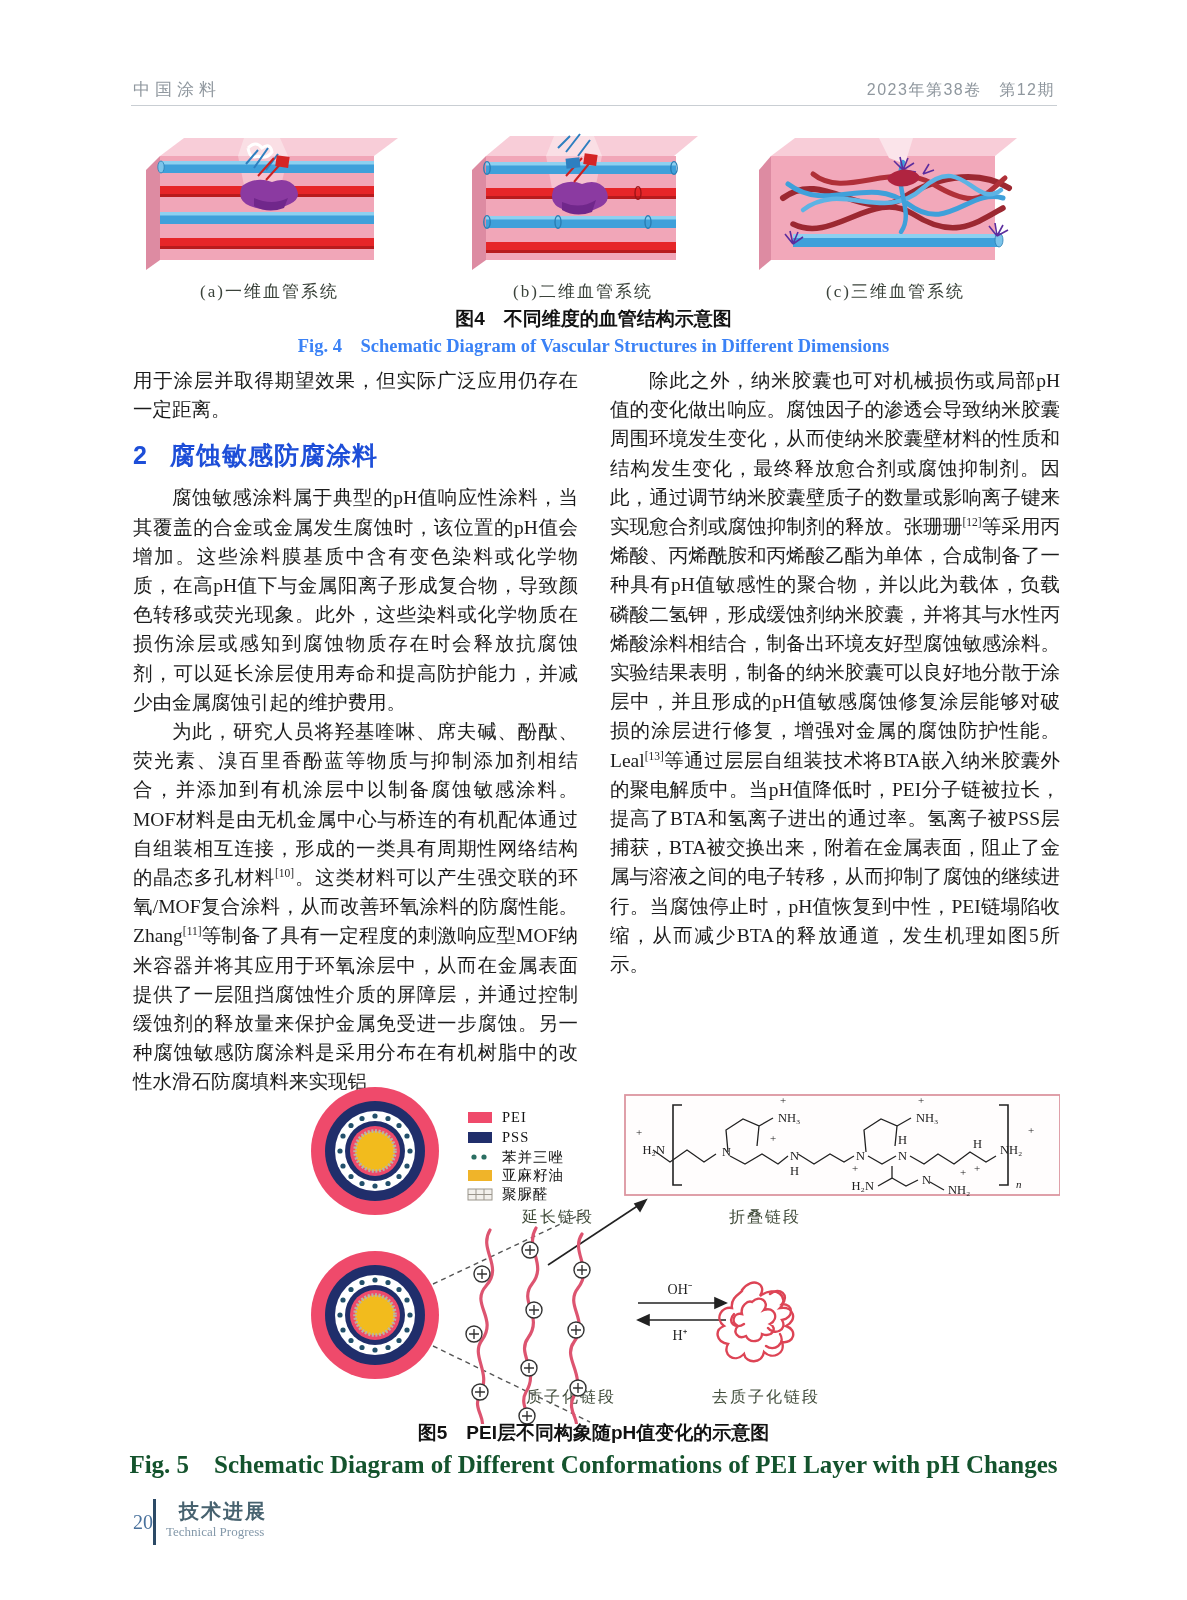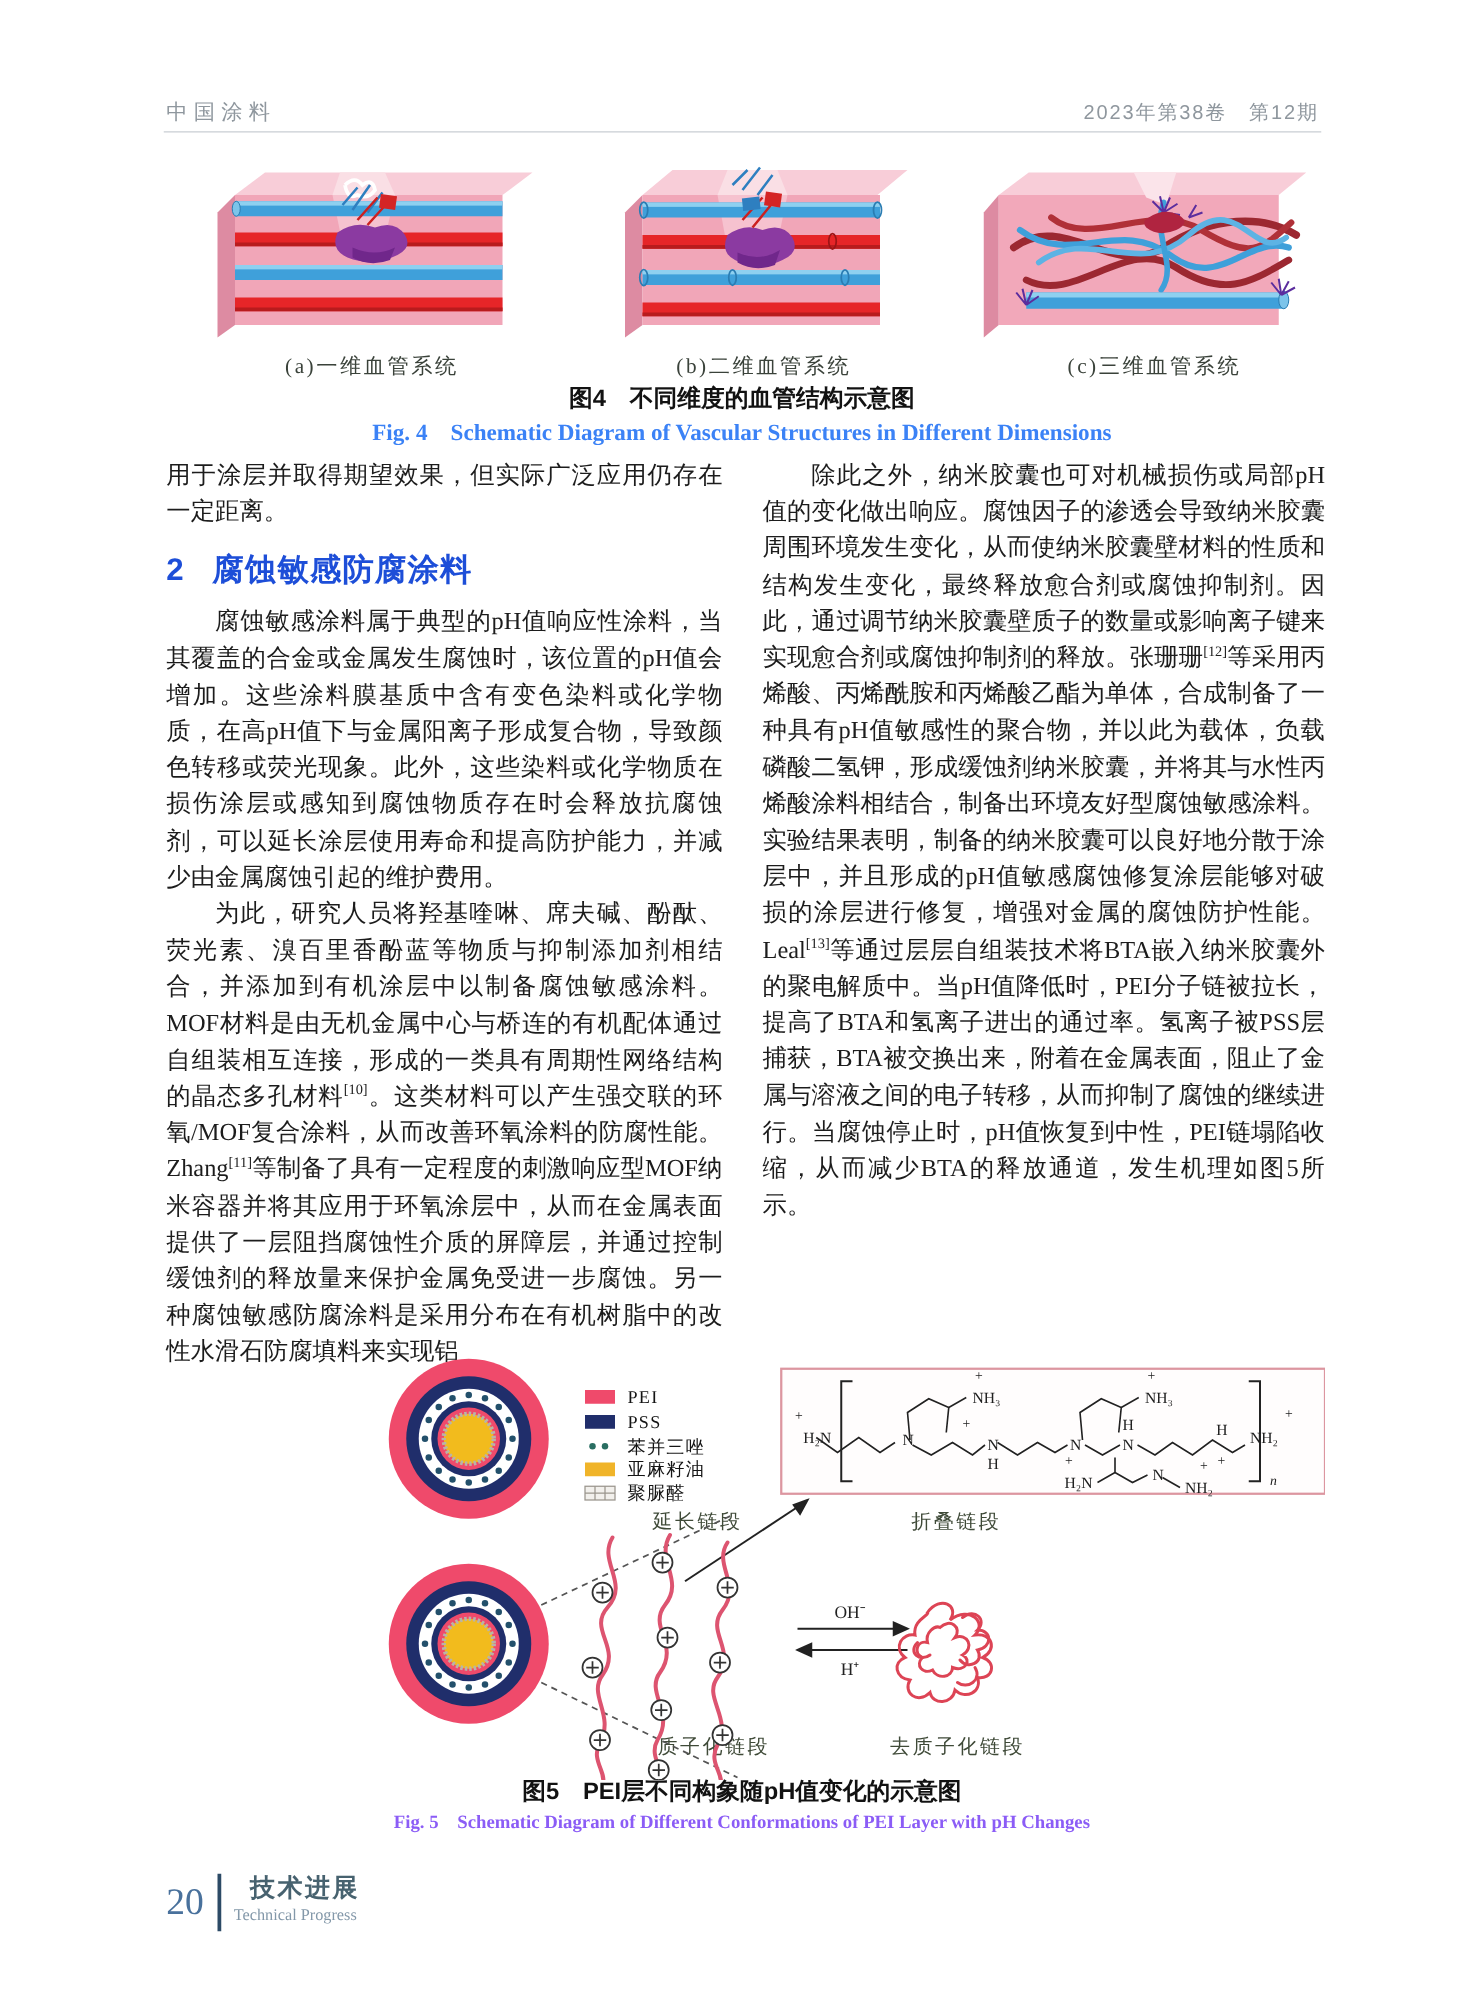--- a/index.html
+++ b/index.html
@@ -8,32 +8,32 @@
 
   
   .hdr-left{position:absolute;left:133px;top:78px;font-size:17px;color:#8f979e;
             letter-spacing:5px;font-family:"Liberation Sans",sans-serif;}
   .hdr-right{position:absolute;right:132px;top:80px;font-size:16px;color:#8f979e;
              letter-spacing:1.5px;font-family:"Liberation Sans",sans-serif;}
   .hdr-rule{position:absolute;left:131px;right:130px;top:105px;height:0;
             border-top:1.5px solid #c9ced3;}
 
   
-  .fig4{position:absolute;left:154px;top:128px;width:912px;display:flex;
+  .fig4{position:absolute;left:126px;top:128px;width:912px;display:flex;
         justify-content:space-between;align-items:flex-start;}
   .fig4 figure{margin:0;text-align:center;}
   .fig4 figcaption{margin-top:2px;font-size:17px;color:#3a423a;letter-spacing:2px;}
   .figcap-zh{position:absolute;left:0;width:100%;text-align:center;top:306px;
              font-family:"Liberation Sans",sans-serif;font-weight:bold;font-size:19px;color:#121212;}
   .figcap-en{position:absolute;left:0;width:100%;text-align:center;top:333px;
              font-weight:bold;font-size:18.5px;color:#3b82f6;}
   .figcap-zh5{position:absolute;left:0;width:100%;text-align:center;top:1420px;
              font-family:"Liberation Sans",sans-serif;font-weight:bold;font-size:19px;color:#121212;}
   .figcap-en5{position:absolute;left:0;width:100%;text-align:center;top:1448px;
-             font-weight:bold;font-size:15px;color:#8b5cf6;}
+             font-weight:bold;font-size:25px;color:#14532d;}
 
   
   .col{position:absolute;top:366px;}
   .col-left{left:133px;width:445px;}
   .col-right{left:610px;width:450px;}
   .col p{margin:0;text-align:justify;font-size:19.5px;line-height:29.2px;}
   .indent{text-indent:2em;}
   sup{font-size:11.5px;line-height:0;}
   .section-heading{margin:15px 0 11px 0;font-family:"Liberation Sans",sans-serif;
                    font-weight:bold;font-size:25px;color:#1d4ed8;letter-spacing:1px;}
@@ -42,21 +42,21 @@
   
   .fig5{position:absolute;left:130px;top:1072px;width:930px;height:352px;}
   .fig5 text{font-family:"Liberation Serif",serif;}
   .f5-zh{fill:#3f4a38;font-size:16px;letter-spacing:2px;}
   .f5-leg{fill:#141414;font-size:14.5px;letter-spacing:1px;}
   .chem{fill:#202020;font-size:12.5px;}
   .chem-s{fill:#202020;font-size:11px;}
 
   
   .footer{position:absolute;left:133px;top:1499px;display:flex;align-items:stretch;}
-  .pgnum{font-size:30px;color:#49719c;align-self:center;margin-right:11px;}
+  .pgnum{font-size:20px;color:#49719c;align-self:center;}
   .footbar{width:3px;background:#2c4a66;height:46px;margin-right:10px;}
   .footsec-zh{font-family:"Liberation Sans",sans-serif;font-weight:bold;font-size:20px;
               color:#47626f;letter-spacing:2px;line-height:24px;margin-left:13px;}
   .footsec-en{font-size:13px;color:#8398a9;line-height:18px;}
 </style>
 </head>
 <body>
 
 <div class="page">
 

